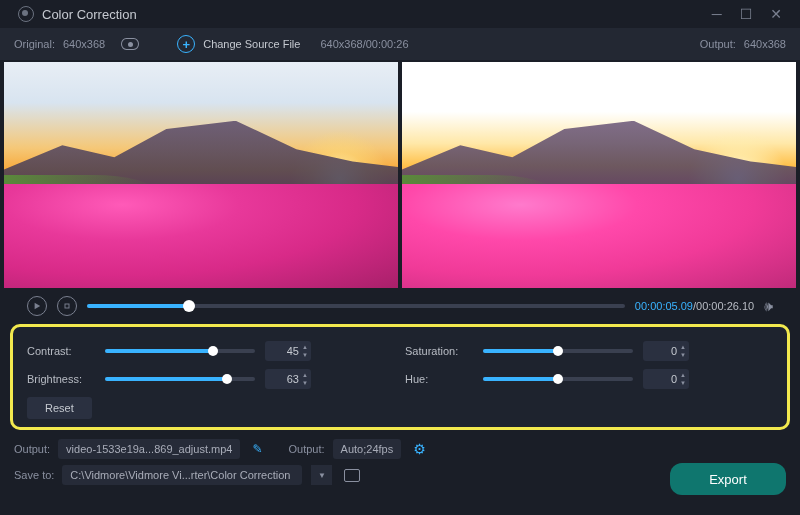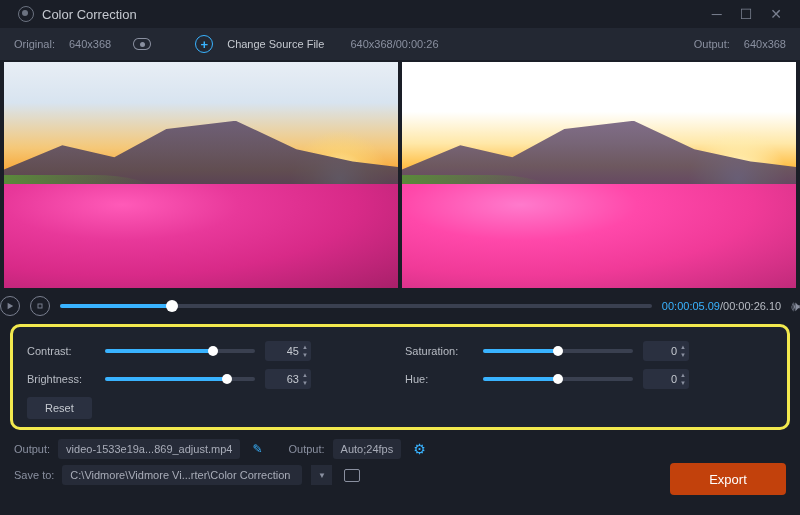--- a/index.html
+++ b/index.html
@@ -6,21 +6,21 @@
 body { background: #1a1e27; color: #b8bcc4; font-size: 12px; width: 800px; height: 515px; overflow: hidden; position: relative; }
 
 .titlebar { height: 28px; display: flex; align-items: center; padding: 0 18px; background: #1a1e27; }
 .titlebar .app-icon { width: 16px; height: 16px; border: 1.5px solid #6b7280; border-radius: 50%; margin-right: 8px; position: relative; }
 .titlebar .app-icon::after { content: ""; position: absolute; width: 6px; height: 6px; border-radius: 50%; background: #6b7280; top: 3px; left: 3px; }
 .titlebar .title { color: #c5c9d0; font-size: 13px; }
 .titlebar .spacer { flex: 1; }
 .titlebar .win-btns { display: flex; gap: 18px; color: #7a8090; }
 .titlebar .win-btns span { cursor: pointer; font-size: 14px; }
 
-.infobar { height: 32px; background: #232833; display: flex; align-items: center; padding: 0 14px; font-size: 11px; color: #8a90a0; gap: 14px; }
+.infobar { height: 32px; background: #232833; display: flex; align-items: center; padding: 0 14px; font-size: 11px; color: #8a90a0; gap: 8px; }
 .infobar .eye { width: 18px; height: 12px; border: 1.5px solid #8a90a0; border-radius: 60% / 100%; position: relative; margin-left: 8px; }
 .infobar .eye::after { content: ""; position: absolute; width: 5px; height: 5px; border-radius: 50%; background: #8a90a0; top: 2.5px; left: 5.5px; }
 .infobar .plus-circle { width: 18px; height: 18px; border: 1.5px solid #39b3ff; border-radius: 50%; color: #39b3ff; display: flex; align-items: center; justify-content: center; font-size: 13px; font-weight: bold; margin-left: 30px; }
 .infobar .change-src { color: #c5c9d0; text-align: center; }
 .infobar .file-meta { margin-left: 50px; color: #8a90a0; }
 .infobar .dims-dur { margin-left: 12px; }
 .infobar .flex { flex: 1; }
 
 .previews { height: 228px; display: flex; gap: 4px; padding: 2px 4px 0 4px; }
 .preview { flex: 1; position: relative; overflow: hidden; background: #000; }
@@ -28,21 +28,21 @@
 .preview.left .sky { background: linear-gradient(to bottom, #e8eef5 0%, #d8e4f0 18%, #f5c878 38%, #f8a93a 48%, #e85a8a 58%, #e85a8a 100%); }
 .preview.right .sky { background: linear-gradient(to bottom, #ffffff 0%, #ffffff 22%, #ffe8a8 36%, #ffc04a 46%, #ff6a9a 56%, #ff5a98 100%); }
 .preview .mountain { position: absolute; left: -5%; top: 26%; width: 110%; height: 36%; background: linear-gradient(to bottom, #5a4a6a, #3a3548); clip-path: polygon(0% 70%, 18% 30%, 30% 45%, 42% 10%, 58% 0%, 72% 35%, 85% 50%, 100% 60%, 100% 100%, 0% 100%); opacity: 0.85; }
 .preview.right .mountain { background: linear-gradient(to bottom, #6a5578, #423a52); }
 .preview .sun { position: absolute; right: 2%; top: 30%; width: 100px; height: 100px; border-radius: 50%; background: radial-gradient(circle, rgba(255,255,200,0.9) 0%, rgba(255,220,120,0.5) 40%, transparent 70%); }
 .preview.right .sun { background: radial-gradient(circle, rgba(255,255,255,1) 0%, rgba(255,240,180,0.7) 35%, transparent 70%); }
 .preview .field { position: absolute; bottom: 0; left: 0; right: 0; height: 46%; background: radial-gradient(ellipse at 30% 20%, #ff5ab8 0%, #e8389a 30%, #d82a88 60%, #a8206a 100%); }
 .preview.right .field { background: radial-gradient(ellipse at 30% 20%, #ff7acc 0%, #ff48aa 30%, #f03a98 60%, #c02a7a 100%); }
 .preview .green { position: absolute; left: 0; top: 50%; width: 38%; height: 18%; background: linear-gradient(to right, #5a8a3a, transparent); border-radius: 0 40% 60% 0; }
 
-.timeline { height: 36px; display: flex; align-items: center; padding: 0 0; gap: 10px; }
+.timeline { height: 36px; display: flex; align-items: center; padding: 0 27px; gap: 10px; }
 .circle-btn { width: 20px; height: 20px; border: 1.5px solid #7a8090; border-radius: 50%; display: flex; align-items: center; justify-content: center; cursor: pointer; color: #7a8090; font-size: 9px; }
 .tl-track { flex: 1; height: 4px; background: #3a4050; border-radius: 2px; position: relative; }
 .tl-fill { position: absolute; left: 0; top: 0; bottom: 0; width: 19%; background: #39b3ff; border-radius: 2px; }
 .tl-thumb { position: absolute; left: 19%; top: 50%; width: 12px; height: 12px; border-radius: 50%; background: #fff; transform: translate(-50%, -50%); }
 .time-readout { font-size: 11px; }
 .time-readout .cur { color: #39b3ff; }
 .vol-icon { color: #8a90a0; font-size: 14px; }
 
 .controls-box { margin: 0 10px 6px 10px; border: 3px solid #f2e94e; border-radius: 10px; padding: 10px 14px 8px 14px; background: #1e232e; }
 .ctrl-row { display: flex; align-items: center; height: 28px; gap: 10px; }
@@ -57,21 +57,21 @@
 .reset-btn { background: #2a3040; color: #c5c9d0; border: none; padding: 5px 18px; font-size: 11px; border-radius: 3px; cursor: pointer; margin-top: 4px; }
 
 .output-rows { padding: 0 14px; }
 .out-row { height: 26px; display: flex; align-items: center; gap: 8px; font-size: 11px; color: #8a90a0; }
 .out-field { background: #262b38; padding: 3px 8px; border-radius: 3px; color: #a8acb8; display: inline-flex; align-items: center; height: 20px; }
 .pencil { color: #39b3ff; font-size: 12px; margin-left: 4px; }
 .gear { color: #39b3ff; font-size: 14px; margin-left: 4px; }
 .dropdown-arrow { width: 22px; height: 20px; background: #262b38; display: flex; align-items: center; justify-content: center; font-size: 8px; border-left: 1px solid #1a1e27; }
 .folder-icon { width: 16px; height: 13px; border: 1.5px solid #8a90a0; border-radius: 2px; position: relative; margin-left: 4px; }
 
-.export-btn { position: absolute; right: 14px; bottom: 20px; background: #c2410c; color: #fff; border: none; width: 116px; height: 32px; border-radius: 4px; font-size: 13px; cursor: pointer; }
+.export-btn { position: absolute; right: 14px; bottom: 20px; background: #0f766e; color: #fff; border: none; width: 116px; height: 32px; border-radius: 12px; font-size: 13px; cursor: pointer; }
 
 svg.play-tri { width: 8px; height: 8px; }
 </style>
 </head>
 <body>
 
 <div class="titlebar">
   <div class="app-icon"></div>
   <div class="title">Color Correction</div>
   <div class="spacer"></div>

